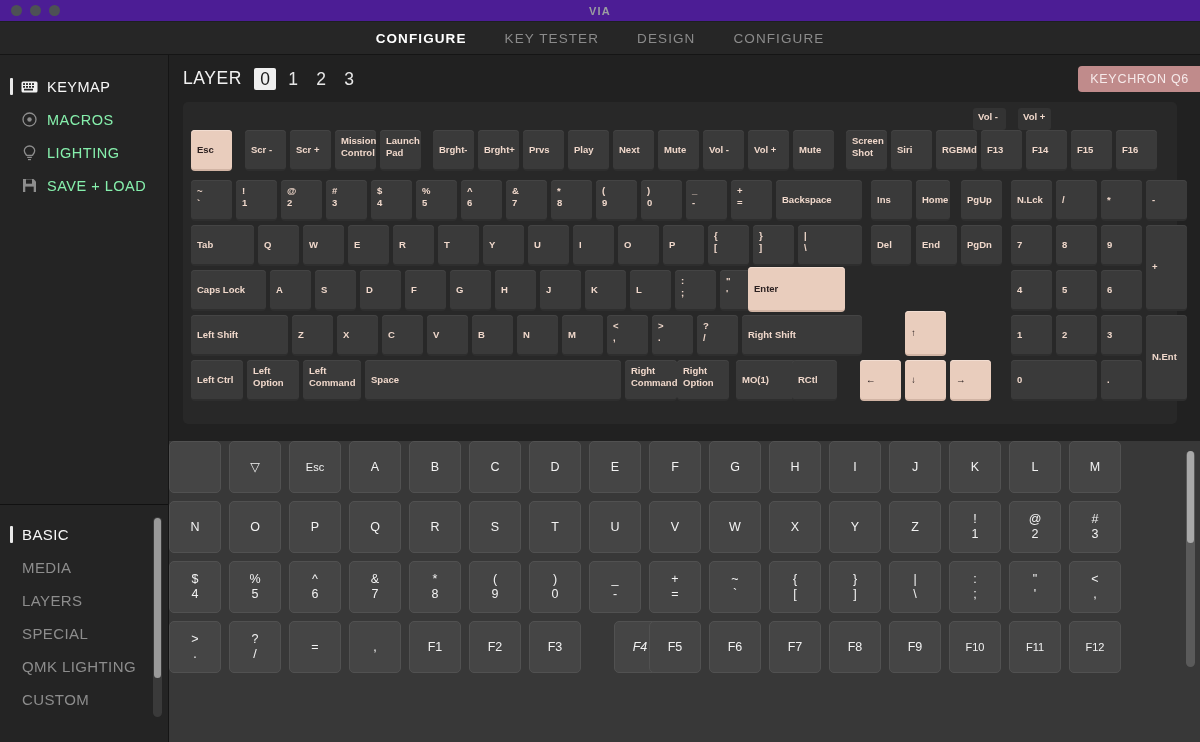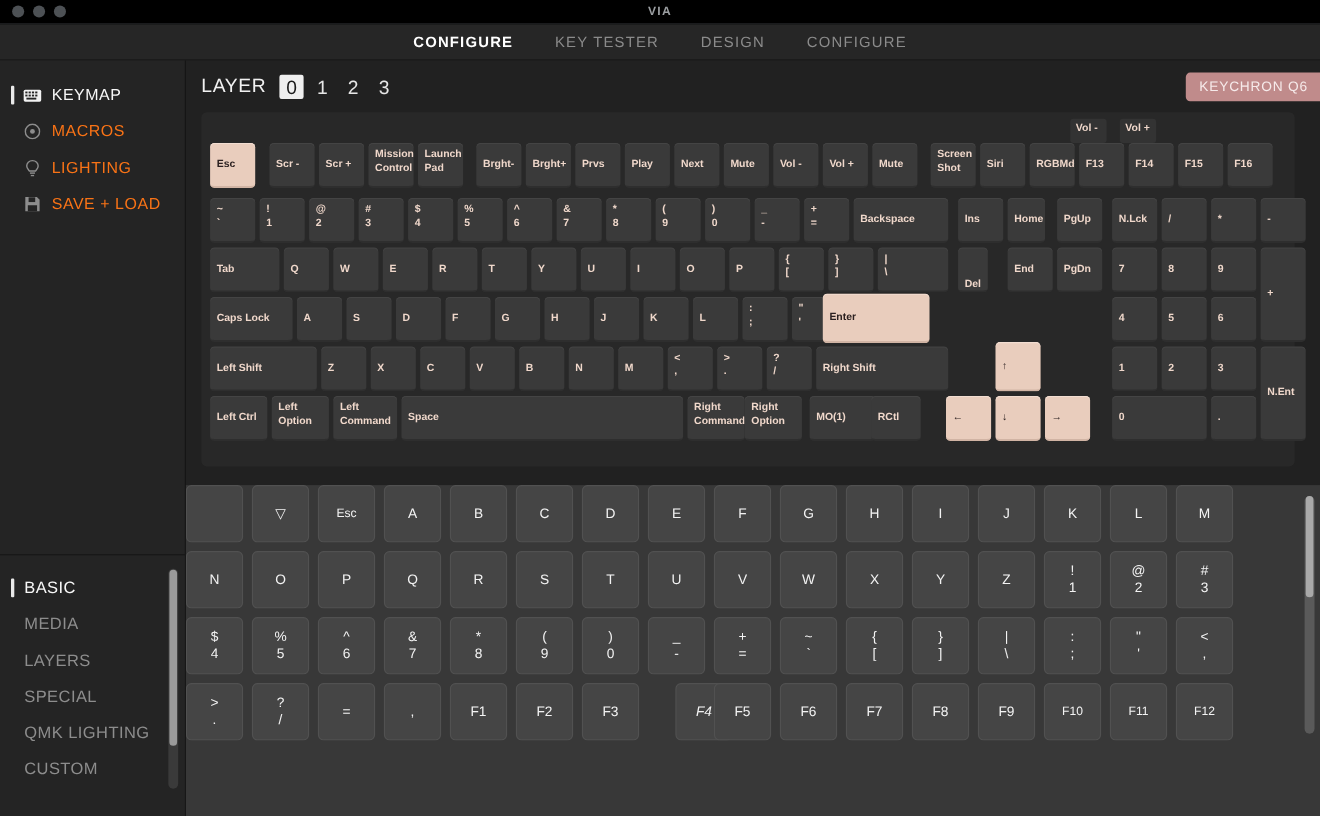--- a/index.html
+++ b/index.html
@@ -5,21 +5,21 @@
   * { box-sizing: border-box; margin: 0; padding: 0; }
   html, body {
     width: 1200px; height: 742px;
     background: #212121;
     font-family: "Liberation Sans", sans-serif;
     overflow: hidden;
   }
 
   
   .titlebar {
-    height: 22px; background: #000000;
+    height: 22px; background: #4c1d95;
     display: flex; align-items: center; position: relative;
     border-bottom: 1px solid #1d1f21;
   }
   .traffic { display: flex; gap: 8px; padding-left: 11px; }
   .dot { width: 11px; height: 11px; border-radius: 50%; background: #4d5155; }
   .app-title {
     position: absolute; left: 0; right: 0; text-align: center;
     font-size: 11px; letter-spacing: 1.2px; color: #9b9ea1; font-weight: 700;
   }
 
@@ -53,21 +53,21 @@
     border-radius: 1px;
   }
   .nav-row.active .bar { background: #e9e9e9; }
   .nav-ico {
     width: 19px; height: 19px; margin-right: 8px;
     display: flex; align-items: center; justify-content: center;
     color: #8d8d8d;
   }
   .nav-row.active .nav-ico { color: #f2f2f2; }
   .nav-label {
-    font-size: 14.5px; letter-spacing: .5px; color: #f97316;
+    font-size: 14.5px; letter-spacing: .5px; color: #86efac;
   }
   .nav-row.active .nav-label { color: #f7f7f7; }
 
   .sidebar-spacer { flex: 1; }
 
   .cat-divider { height: 1px; background: #111; }
   .cat-list {
     background: #242424; padding-top: 13px; position: relative;
     height: 237px; overflow: hidden;
   }
@@ -493,21 +493,21 @@
               <span class="l2">[</span>
             </div>
             <div class="key" style="left: 570px; top: 123px; width: 41px; height: 41px;">
               <span class="l1">}</span>
               <span class="l2">]</span>
             </div>
             <div class="key" style="left: 615px; top: 123px; width: 64px; height: 41px;">
               <span class="l1">|</span>
               <span class="l2">\</span>
             </div>
-            <div class="key center" style="left: 688px; top: 123px; width: 27px; height: 41px; align-items: flex-end;">
+            <div class="key center" style="left: 688px; top: 123px; width: 40px; height: 41px;">
               <span class="l1">Del</span>
             </div>
             <div class="key center" style="left: 733px; top: 123px; width: 41px; height: 41px;">
               <span class="l1">End</span>
             </div>
             <div class="key center" style="left: 778px; top: 123px; width: 41px; height: 41px;">
               <span class="l1">PgDn</span>
             </div>
             <div class="key center" style="left: 828px; top: 123px; width: 41px; height: 41px;">
               <span class="l1">7</span>

